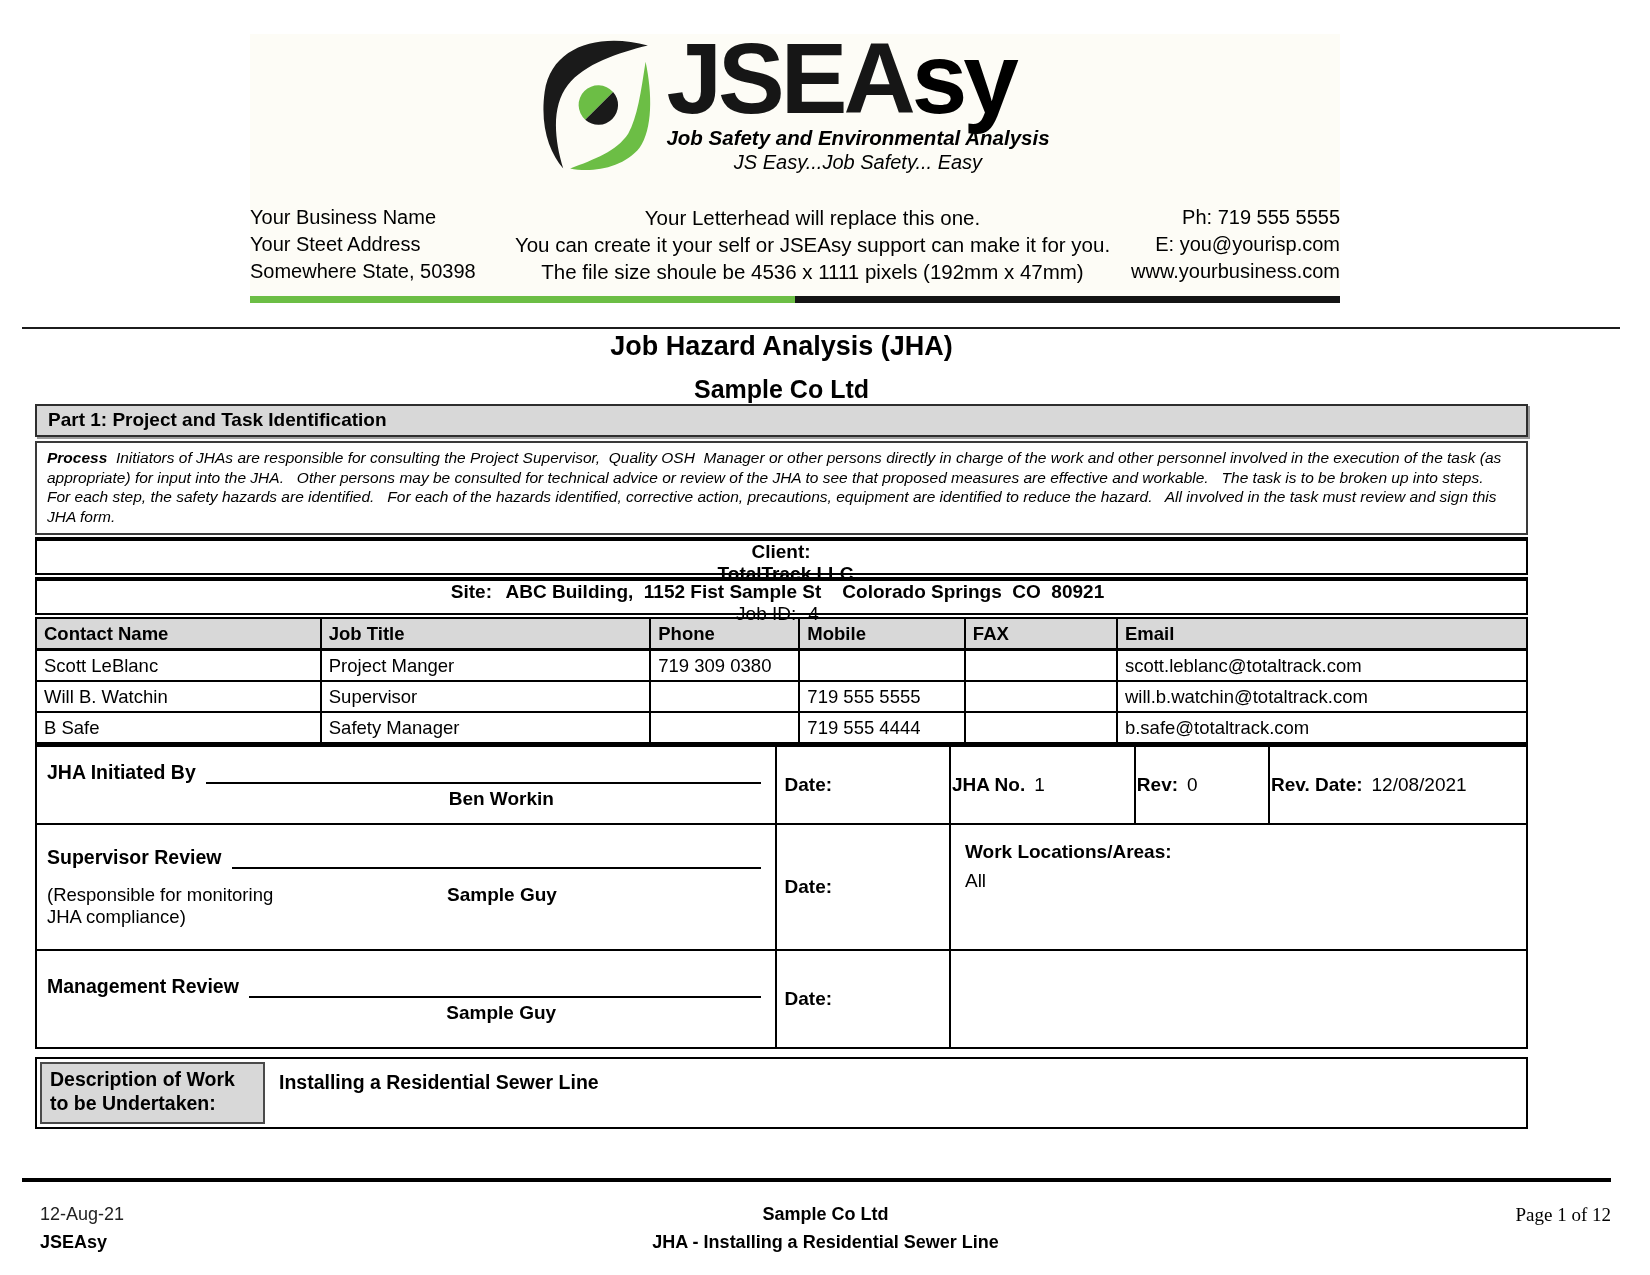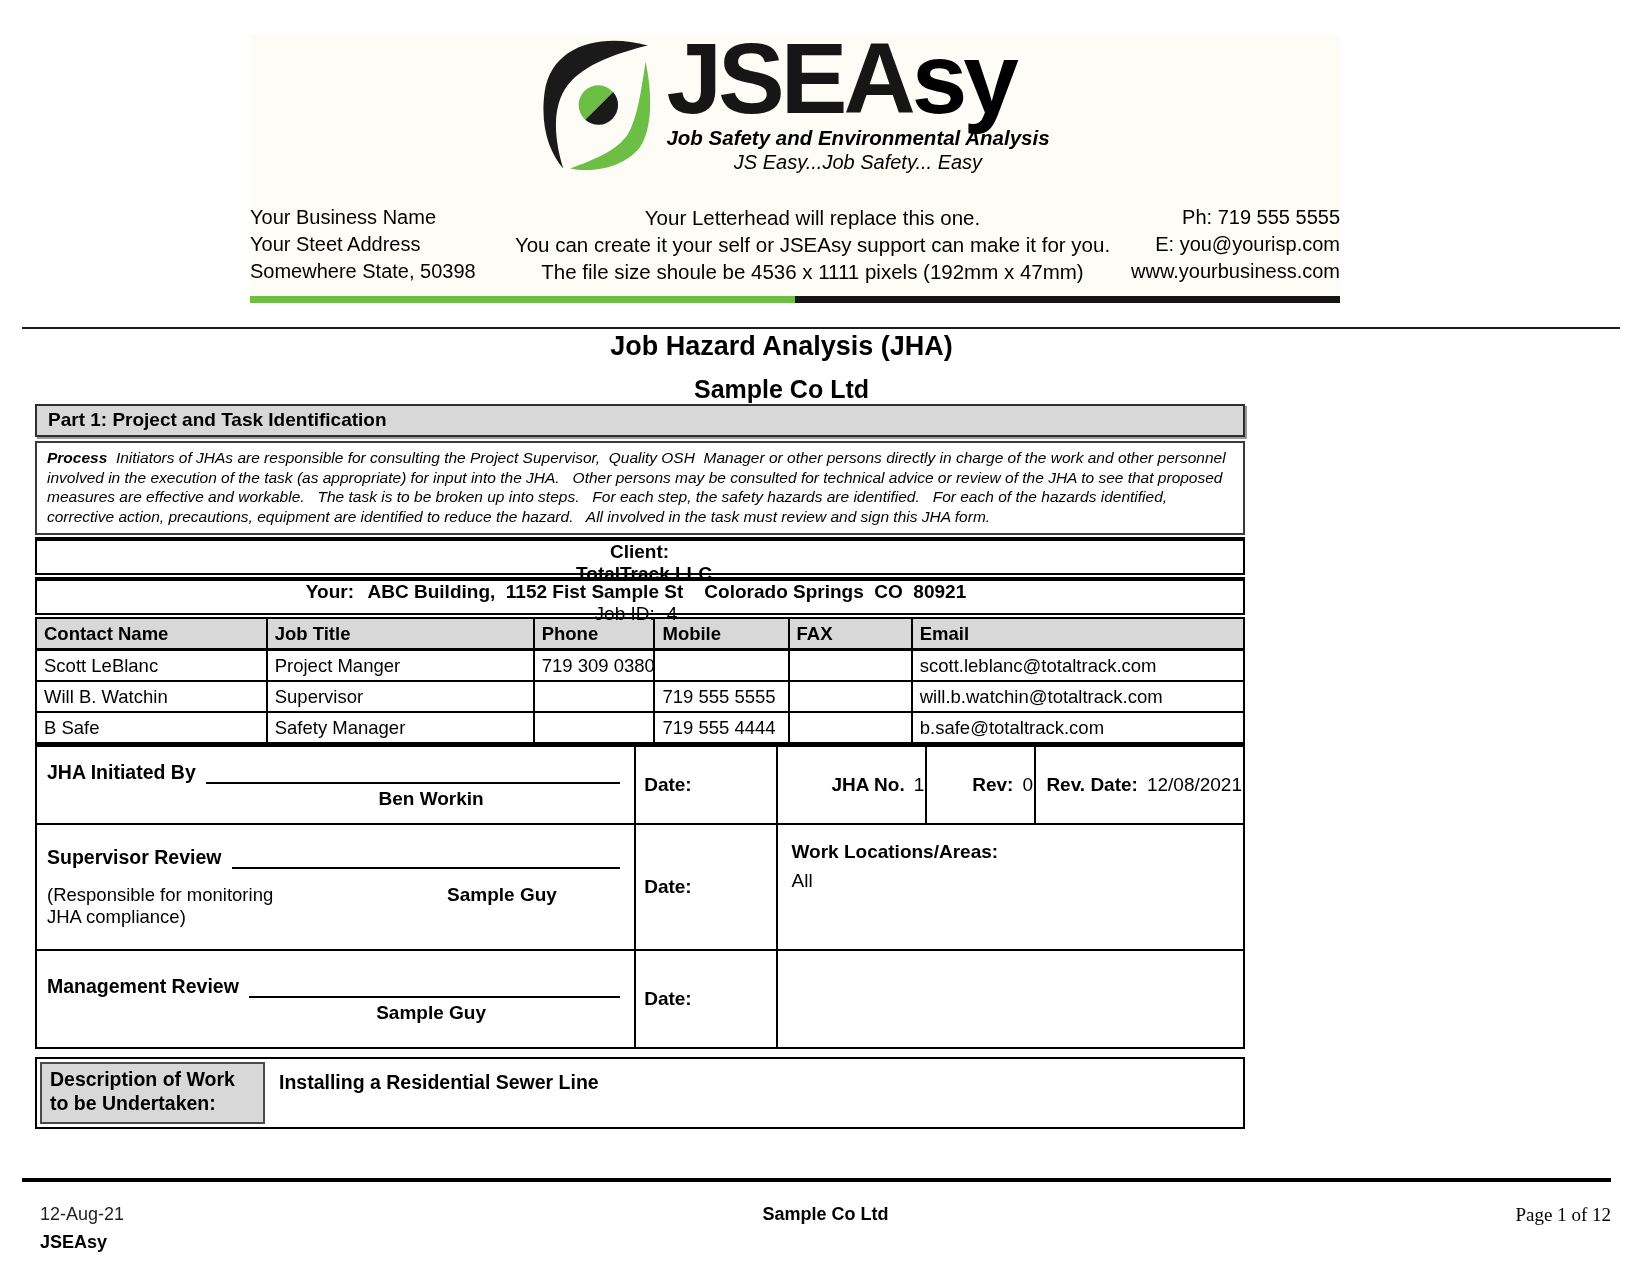--- a/index.html
+++ b/index.html
@@ -22,21 +22,21 @@
   .info-center{font-size:20.5px;line-height:27px;text-align:center;flex:1;}
   .info-right{font-size:20px;line-height:27px;text-align:right;width:215px;}
   .lh-bar{display:flex;height:7px;margin-top:11px;}
   .lh-bar .seg-green{width:50%;background:#6CBE45;}
   .lh-bar .seg-black{width:50%;background:#141414;}
   
   .top-rule{position:absolute;left:22px;top:327px;width:1598px;height:0;border-top:2px solid #1c1c1c;}
   .doc-title{position:absolute;left:35px;top:331px;width:1493px;text-align:center;font-size:27px;font-weight:bold;}
   .doc-company{position:absolute;left:35px;top:375px;width:1493px;text-align:center;font-size:25px;font-weight:bold;}
   
-  .form{position:absolute;left:35px;top:404px;width:1210px;}
+  .form{position:absolute;left:35px;top:404px;width:1493px;}
   .part1-bar{background:#d8d8d8;border:2px solid #2e2e2e;height:29px;line-height:28px;
     font-size:19px;font-weight:bold;padding-left:11px;box-shadow:2px 2px 0 #9a9a9a;}
   .process-box{margin-top:4px;border:2px solid #3a3a3a;padding:5px 10px 7px 10px;
     font-size:15.5px;font-style:italic;line-height:19.5px;white-space:pre-wrap;}
   .process-box .plabel{font-weight:bold;}
   .row-box{border:2px solid #000;border-top:4px solid #000;margin-top:2px;height:32px;
     display:flex;align-items:center;font-size:19px;font-weight:bold;padding-left:8px;flex-direction:column;}
   .site-box{justify-content:space-between;padding-right:16px;}
   .lbl-gap{margin-right:9px;}
   .pre{white-space:pre;}
@@ -57,21 +57,21 @@
   .review .top-thick{border-top:3px solid #000;}
   .sig-cell{padding:4px 14px 4px 10px;position:relative;}
   .sig-row{display:flex;align-items:flex-end;}
   .sig-label{font-weight:bold;font-size:19.5px;white-space:nowrap;}
   .sig-rule{flex:1;border-bottom:2px solid #000;margin-left:10px;height:1.1em;}
   .sig-name{font-weight:bold;text-align:center;padding-left:195px;margin-top:4px;}
   .sig-bottom{position:relative;margin-top:15px;}
   .sig-sub{font-size:18.5px;line-height:22px;}
   .sig-name2{position:absolute;left:355px;top:0;width:200px;text-align:center;font-weight:bold;}
   .date-cell{padding-left:8px;font-weight:bold;}
-  .center-cell{text-align:right;}
+  .center-cell{text-align:left;}
   .center-cell .cl{font-weight:bold;}
   .center-cell .cv{font-weight:normal;margin-left:9px;}
   .work-cell{vertical-align:top !important;padding:16px 0 0 14px;}
   .work-label{font-weight:bold;}
   .work-value{font-weight:normal;margin-top:7px;}
   
   .desc{margin-top:8px;border:2px solid #000;height:62px;display:flex;padding:3px;}
   .desc-label{width:205px;background:#d8d8d8;border:2px solid #4a4a4a;font-weight:bold;
     font-size:19.5px;line-height:24px;padding:3px 8px;}
   .desc-value{font-weight:bold;font-size:19.5px;padding:9px 0 0 14px;}
@@ -135,21 +135,21 @@
 
   <div class="process-box"><span class="plabel">Process</span><span>  Initiators of JHAs are responsible for consulting the Project Supervisor,  Quality OSH  Manager or other persons directly in charge of the work and other personnel involved in the execution of the task (as appropriate) for input into the JHA.   Other persons may be consulted for technical advice or review of the JHA to see that proposed measures are effective and workable.   The task is to be broken up into steps.   For each step, the safety hazards are identified.   For each of the hazards identified, corrective action, precautions, equipment are identified to reduce the hazard.   All involved in the task must review and sign this JHA form.</span></div>
 
   <div class="row-box">
     <span class="lbl-gap">Client:</span>
     <span>TotalTrack LLC</span>
   </div>
 
   <div class="row-box site-box">
     <span>
-      <span class="lbl-gap">Your:</span>
+      <span class="lbl-gap">Site:</span>
       <span class="pre">ABC Building,  1152 Fist Sample St    Colorado Springs  CO  80921</span>
     </span>
     <span class="jobid">
       <span>Job ID:</span><span class="v">4</span>
     </span>
   </div>
 
   <table class="contacts">
     <colgroup>
       <col style="width:19.1%">
@@ -265,15 +265,16 @@
 
 <div class="footer">
   <div class="footer-line"></div>
   <div class="f-row">
     <div class="f-left">12-Aug-21</div>
     <div class="f-center">Sample Co Ltd</div>
     <div class="f-right">Page 1 of  12</div>
   </div>
   <div class="f-row f-row2">
     <div class="f-left f-brand">JSEAsy</div>
+    <div class="f-center">JHA - Installing a Residential Sewer Line</div>
     <div class="f-right"></div>
   </div>
 </div>
 
 </body></html>

